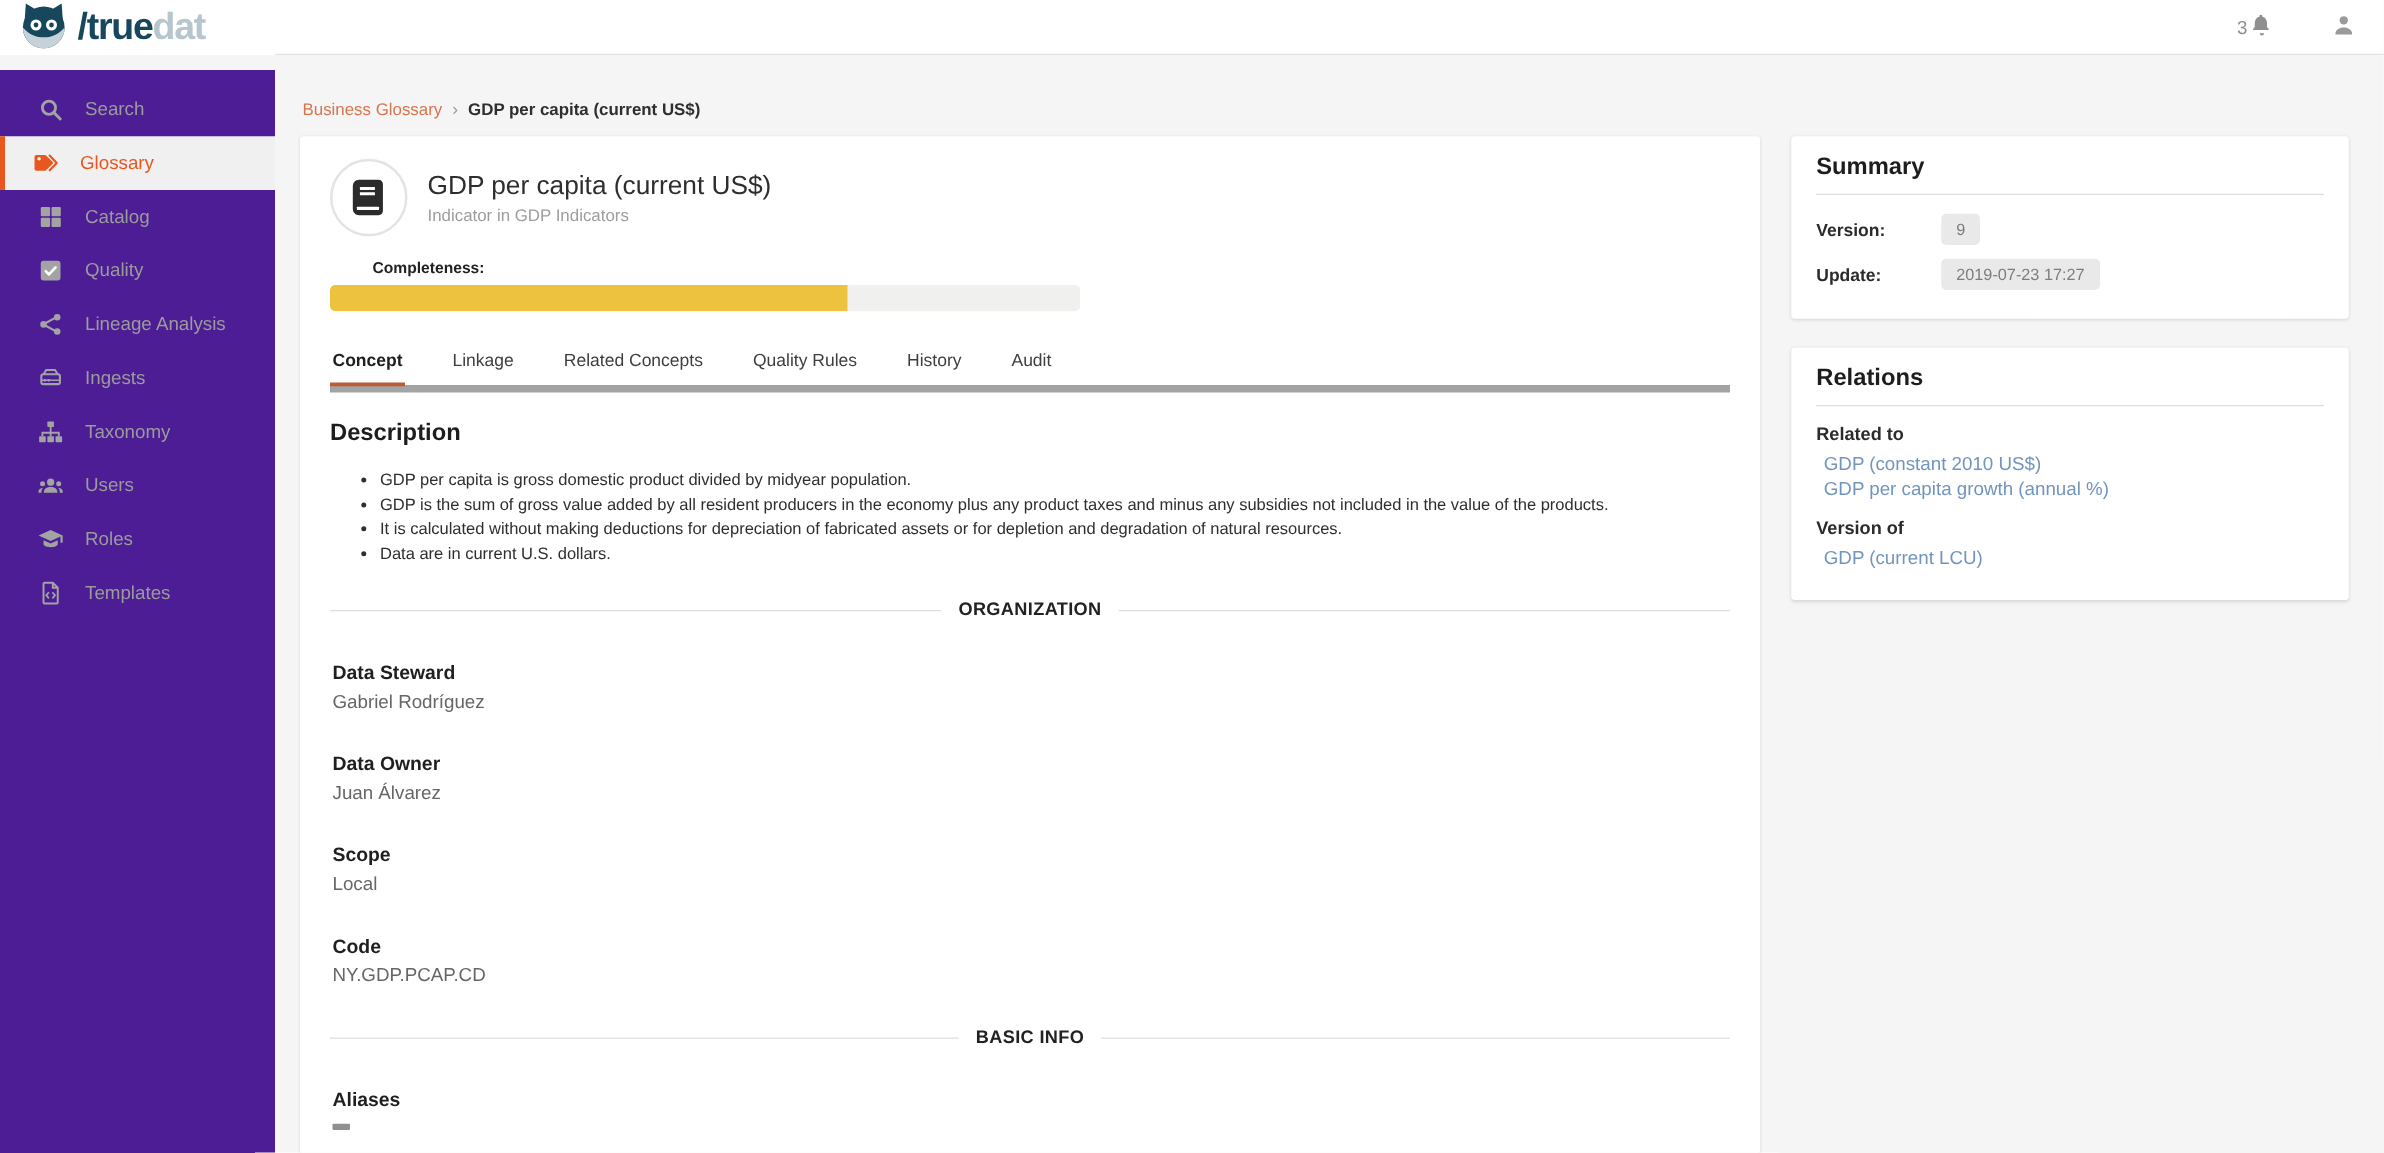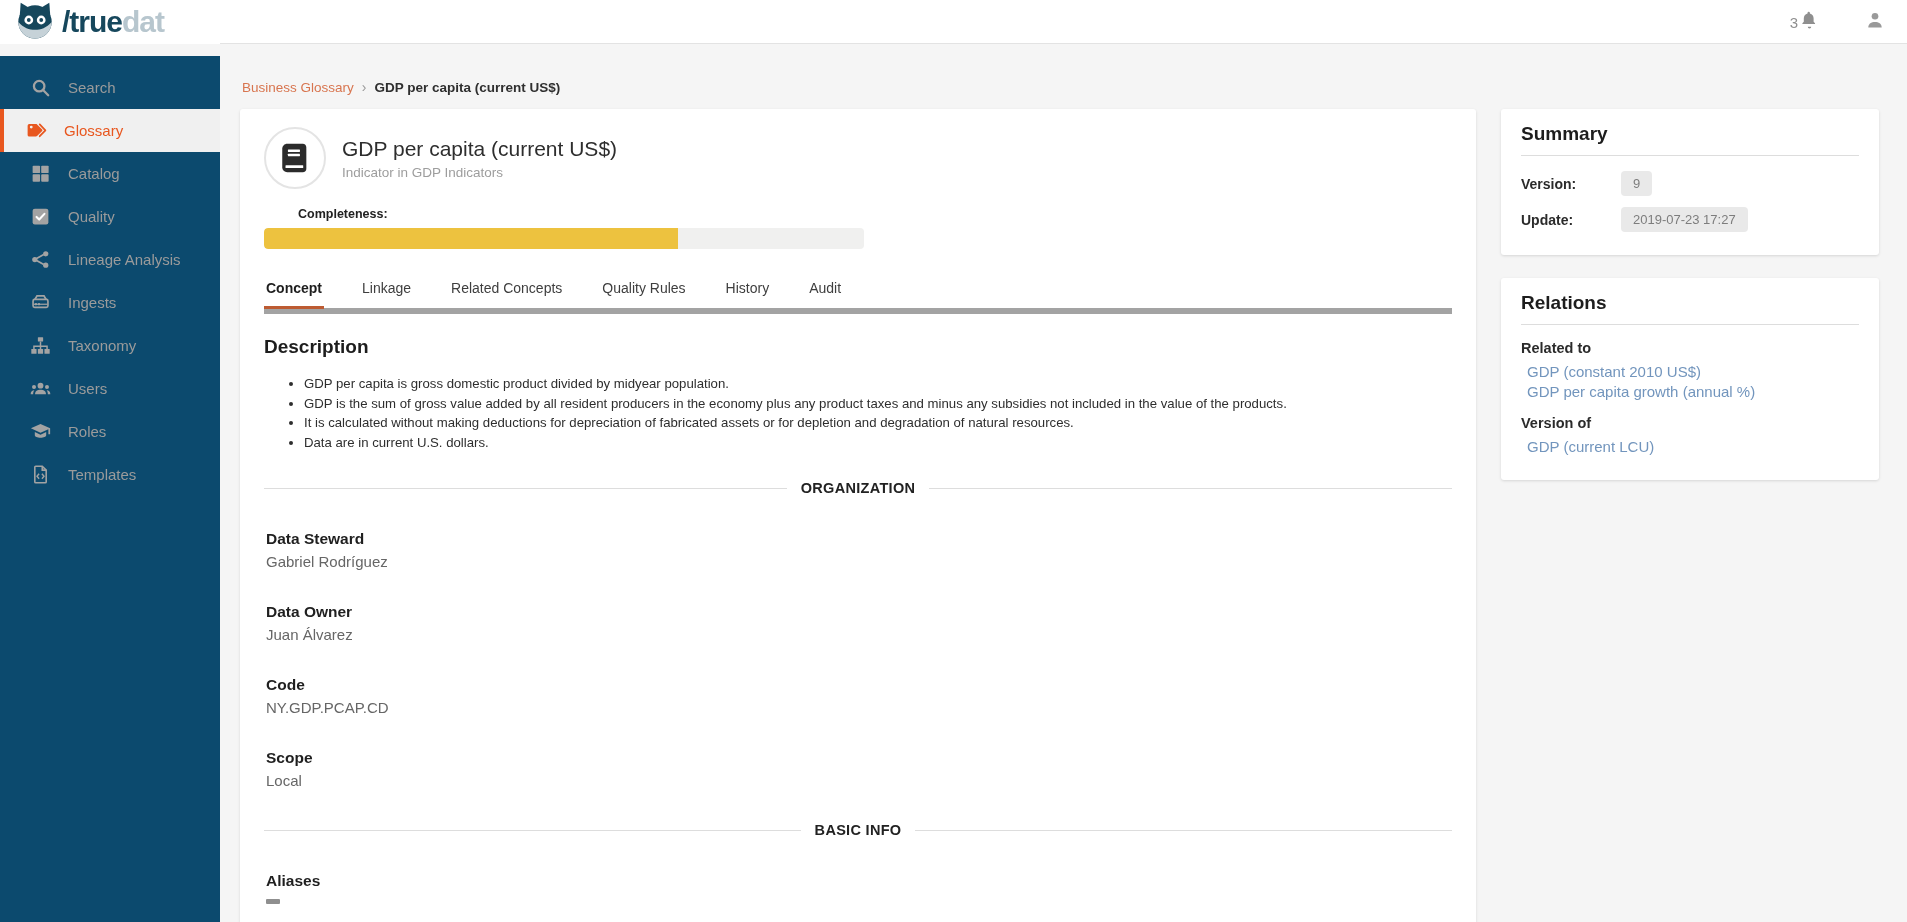--- a/index.html
+++ b/index.html
@@ -22,21 +22,21 @@
   .brand{display:flex;align-items:center;gap:6px;cursor:pointer;}
   .brand-text{font-size:30px;font-weight:700;letter-spacing:-1px;line-height:1;}
   .brand-text .primary{color:var(--brand-navy);}
   .brand-text .secondary{color:var(--brand-light);}
   .topbar-right{display:flex;align-items:center;gap:46px;color:#9a9a9a;}
   .notif{display:flex;align-items:center;gap:2px;font-size:15px;color:#8f8f8f;cursor:pointer;}
   .notif svg{width:19px;height:19px;}
   .avatar-btn svg{width:20px;height:20px;cursor:pointer;}
 
   
-  .sidebar{position:absolute;top:56px;left:0;bottom:0;width:220px;background:#0c4a6e;padding-top:10px;}
+  .sidebar{position:absolute;top:56px;left:0;bottom:0;width:220px;background:#4c1d95;padding-top:10px;}
   .side-item{display:flex;align-items:center;height:43px;padding-left:26px;color:#9b9b9b;font-size:15px;cursor:pointer;border-left:4px solid transparent;}
   .side-item .icn{width:21px;height:21px;margin-right:17px;display:flex;align-items:center;justify-content:center;color:#a3a3a3;flex:none;}
   .side-item .icn svg{width:21px;height:21px;}
   .side-item.active{background:#f0f0f0;border-left-color:var(--accent);color:var(--accent);padding-left:22px;}
   .side-item.active .icn{color:var(--accent);}
 
   
   .main{position:absolute;top:57px;left:220px;right:0;bottom:0;padding:16px 28px 0 20px;overflow:hidden;}
   .breadcrumb{display:flex;align-items:center;gap:8px;font-size:13.5px;margin:6px 0 14px 2px;}
   .breadcrumb .bc-link{color:var(--breadcrumb-orange);cursor:pointer;}
@@ -70,21 +70,21 @@
   .section-divider{display:flex;align-items:center;gap:14px;margin:28px 0 34px;}
   .section-divider .line{flex:1;height:1px;background:#ddd;}
   .section-divider .sec-title{font-size:14.5px;font-weight:700;color:#222;letter-spacing:.3px;}
 
   .field-block{margin:0 0 33px 2px;}
   .field-label{font-size:15.5px;font-weight:700;color:#1f1f1f;}
   .field-value{font-size:15px;color:#666;margin-top:5px;}
   .empty-dash{width:14px;height:5px;background:#8f8f8f;border-radius:1px;margin-top:9px;}
 
   
-  .right-col{width:378px;flex:none;display:flex;flex-direction:column;gap:23px;}
+  .right-col{width:446px;flex:none;display:flex;flex-direction:column;gap:23px;}
   .side-card{padding:14px 20px 22px;}
   .side-card h2{font-size:19px;font-weight:600;color:#1d1d1d;padding-bottom:10px;border-bottom:1px solid #ddd;}
   .summary-rows{margin-top:14px;display:flex;flex-direction:column;gap:9px;}
   .summary-row{display:flex;align-items:center;min-height:27px;}
   .summary-label{width:100px;font-size:14px;font-weight:700;color:#2b2b2b;flex:none;}
   .badge{display:inline-block;font-size:13px;border-radius:4px;padding:5px 12px;}
   .badge.yellow{background:var(--badge-yellow);color:#fff;font-weight:700;}
   .badge.gray{background:#e9e9e9;color:#7d7d7d;}
 
   .rel-group-heading{font-size:14.5px;font-weight:700;color:#2b2b2b;margin-top:15px;}
@@ -294,26 +294,26 @@
 
       <div class="field-block">
         <div class="field-label">Data Steward</div>
         <div class="field-value">Gabriel Rodríguez</div>
       </div>
       <div class="field-block">
         <div class="field-label">Data Owner</div>
         <div class="field-value">Juan Álvarez</div>
       </div>
       <div class="field-block">
+        <div class="field-label">Scope</div>
+        <div class="field-value">Local</div>
+      </div>
+      <div class="field-block">
         <div class="field-label">Code</div>
         <div class="field-value">NY.GDP.PCAP.CD</div>
-      </div>
-      <div class="field-block">
-        <div class="field-label">Scope</div>
-        <div class="field-value">Local</div>
       </div>
 
       <div class="section-divider">
         <span class="line"></span>
         <span class="sec-title">BASIC INFO</span>
         <span class="line"></span>
       </div>
 
       <div class="field-block">
         <div class="field-label">Aliases</div>

